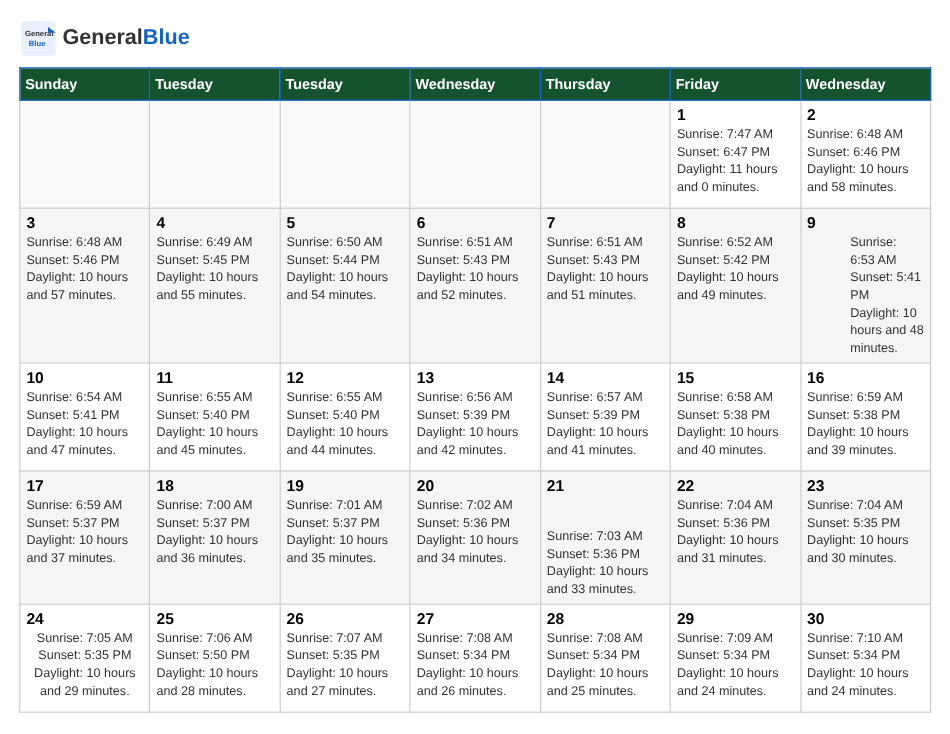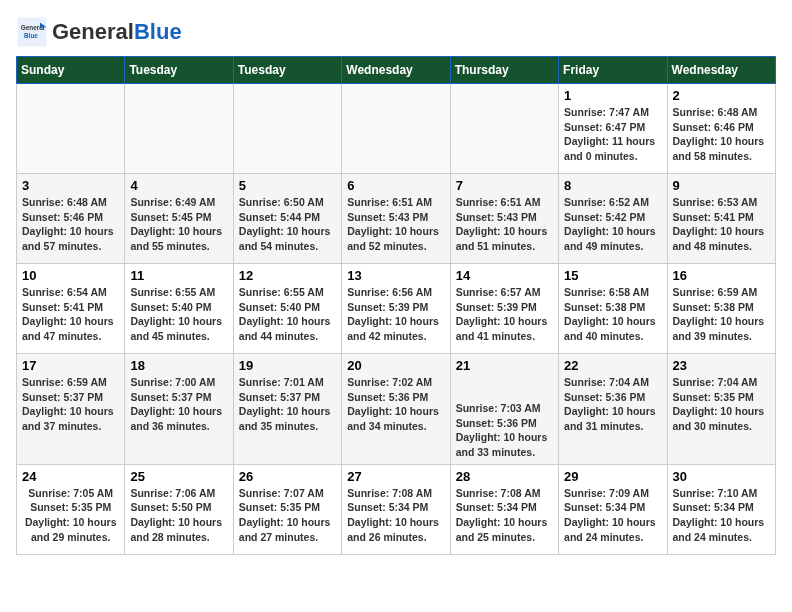--- a/index.html
+++ b/index.html
@@ -15,21 +15,21 @@
       align-items: flex-start;
       justify-content: space-between;
       margin-bottom: 8px;
     }
     .logo {
       display: flex;
       align-items: center;
       gap: 4px;
     }
     .logo-text {
-      font-size: 22px;
+      font-size: 18px;
       font-weight: bold;
       line-height: 1.1;
     }
     .logo-general { color: #333; }
     .logo-blue { color: #1565c0; }
     .logo-icon {
       width: 32px;
       height: 32px;
     }
     .title-area {
@@ -74,21 +74,20 @@
     .day-number {
       font-weight: bold;
       font-size: 13px;
       margin-bottom: 2px;
       display: block;
     }
     .day-info {
       font-size: 10.5px;
       color: #333;
       line-height: 1.4;
-      font-weight: bold;
     }
     .empty-cell {
       background: #f9f9f9 !important;
     }
   </style>
 </head>
 <body>
 
 <div class="header-area">
   <div class="logo">
@@ -170,21 +169,21 @@
 Daylight: 10 hours and 51 minutes.</div>
         </td>
         <td>
           <span class="day-number">8</span>
           <div class="day-info" style="white-space: pre-line;">Sunrise: 6:52 AM
 Sunset: 5:42 PM
 Daylight: 10 hours and 49 minutes.</div>
         </td>
         <td>
           <span class="day-number">9</span>
-          <div class="day-info" style="white-space: pre-line;">Sunrise: 6:53 AM
+          <div class="day-info" style="white-space: pre-line; margin-left: 36px;">Sunrise: 6:53 AM
 Sunset: 5:41 PM
 Daylight: 10 hours and 48 minutes.</div>
         </td>
       </tr>
       <tr>
         <td>
           <span class="day-number">10</span>
           <div class="day-info" style="white-space: pre-line;">Sunrise: 6:54 AM
 Sunset: 5:41 PM
 Daylight: 10 hours and 47 minutes.</div>

